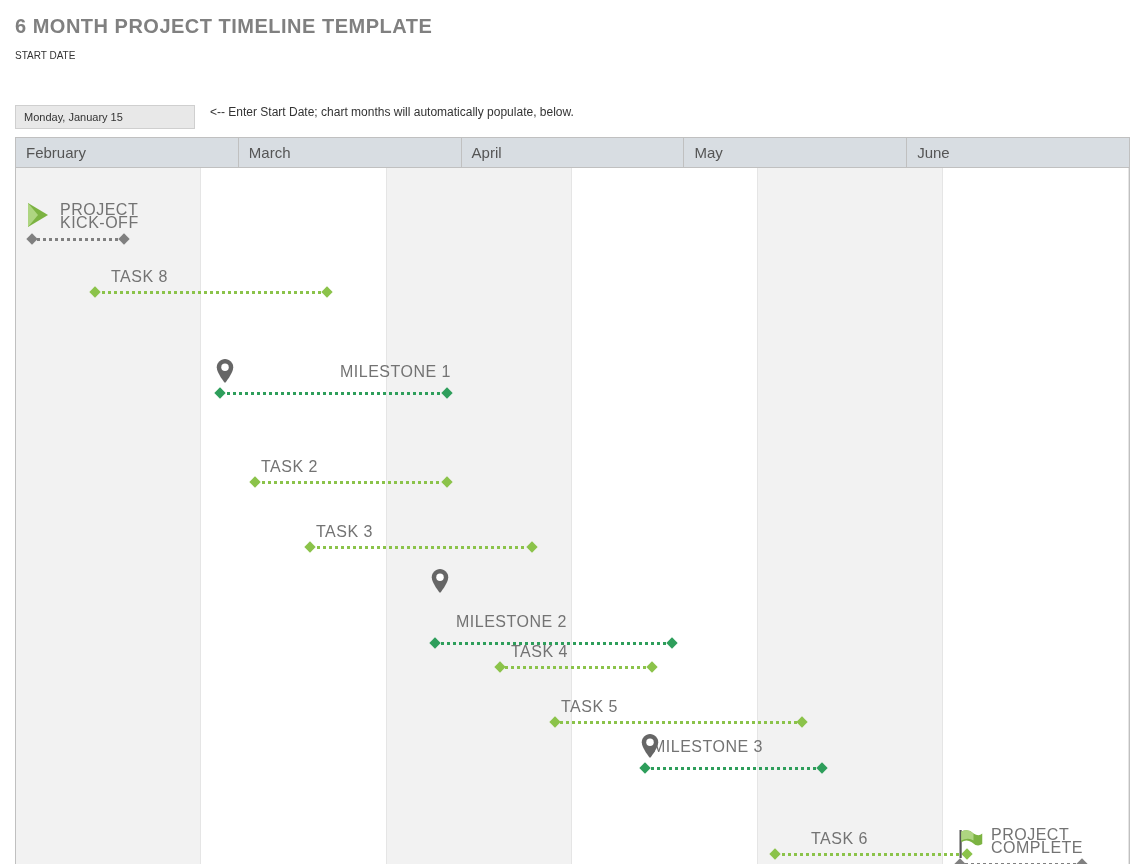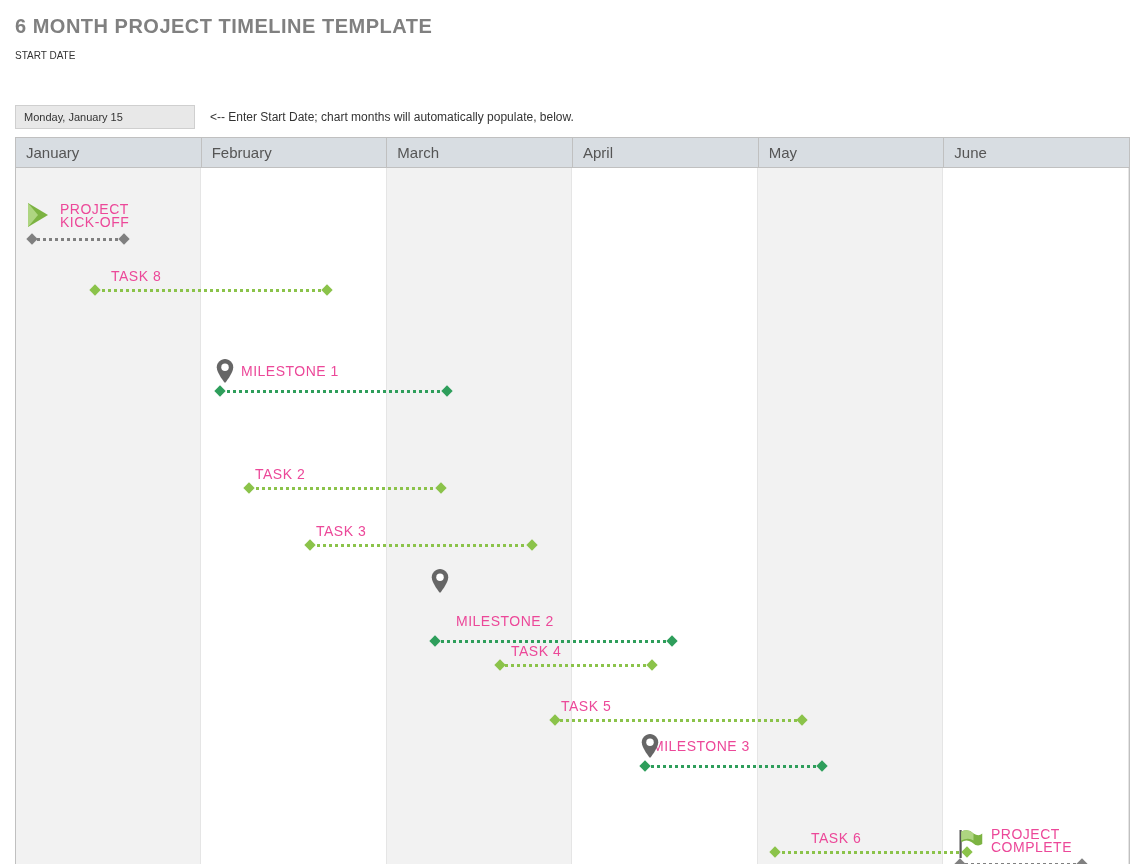--- a/index.html
+++ b/index.html
@@ -13,21 +13,21 @@
   }
   .title {
     font-size: 20px;
     font-weight: 600;
     color: #808080;
     letter-spacing: 0.5px;
     margin-bottom: 12px;
   }
   .start-date-row {
     display: flex;
-    align-items: center;
+    align-items: flex-start;
     margin-bottom: 8px;
     margin-top: 44px;
   }
   .start-label {
     font-size: 10px;
     color: #333;
     margin-bottom: 3px;
   }
   .start-input {
     width: 180px;
@@ -72,22 +72,22 @@
     top: 0; bottom: 0;
     border-right: 1px solid #e5e5e5;
   }
   .col-bg.shaded { background: #f2f2f2; }
   
   .item {
     position: absolute;
     font-size: 12px;
   }
   .item-label {
-    font-size: 14px;
-    color: #ec4899;
+    font-size: 16px;
+    color: #737373;
     letter-spacing: 0.5px;
     margin-bottom: 2px;
   }
   .bar-wrap {
     position: relative;
     height: 8px;
   }
   .bar-line {
     position: absolute;
     top: 3px;
@@ -145,21 +145,20 @@
 <div>
   <div class="start-label">START DATE</div>
   <div class="start-date-row">
     <input class="start-input" type="text" value="Monday, January 15" style="">
     <span class="hint">&lt;-- Enter Start Date; chart months will automatically populate, below.</span>
   </div>
 </div>
 
 <div class="timeline">
   <div class="month-header">
-    <div class="month-cell">January</div>
     <div class="month-cell">February</div>
     <div class="month-cell">March</div>
     <div class="month-cell">April</div>
     <div class="month-cell">May</div>
     <div class="month-cell">June</div>
   </div>
   <div class="chart-body">
 
     <div class="col-bg shaded" style="left:0%; width:16.666%;"></div>
     <div class="col-bg" style="left:16.666%; width:16.666%;"></div>
@@ -182,36 +181,36 @@
 
     <div class="item" style="top:100px; left:75px; width:240px;">
       <div class="item-label" style="margin-left:20px;">TASK 8</div>
       <div class="bar-wrap">
         <div class="bar-line task" style="left:4px; right:4px;"></div>
         <div class="diamond task" style="left:0;"></div>
         <div class="diamond task" style="right:0;"></div>
       </div>
     </div>
 
-    <div class="item" style="top:195px; left:200px; width:235px;">
+    <div class="item" style="top:195px; left:200px; width:235px;text-align:right;">
       <div class="pin" style="left:0; top:-5px;">
         <svg viewBox="0 0 24 32">
             <path d="M12 0C6 0 1 5 1 11c0 8 11 21 11 21s11-13 11-21C23 5 18 0 12 0z" fill="#666"></path>
             <circle cx="12" cy="11" r="5" fill="#fff"></circle>
           </svg>
       </div>
       <div class="item-label" style="margin-left:25px;">MILESTONE 1</div>
       <div class="bar-wrap" style="margin-top:8px;">
         <div class="bar-line mile" style="left:4px; right:4px;"></div>
         <div class="diamond mile" style="left:0;"></div>
         <div class="diamond mile" style="right:0;"></div>
       </div>
     </div>
 
-    <div class="item" style="top:290px; left:229px; width:200px;margin-top:8px;">
+    <div class="item" style="top:290px; left:235px; width:200px;">
       <div class="item-label" style="margin-left:10px;">TASK 2</div>
       <div class="bar-wrap">
         <div class="bar-line task" style="left:4px; right:4px;"></div>
         <div class="diamond task" style="left:0;"></div>
         <div class="diamond task" style="right:0;"></div>
       </div>
     </div>
 
     <div class="item" style="top:355px; left:290px; width:230px;">
       <div class="item-label" style="margin-left:10px;">TASK 3</div>

